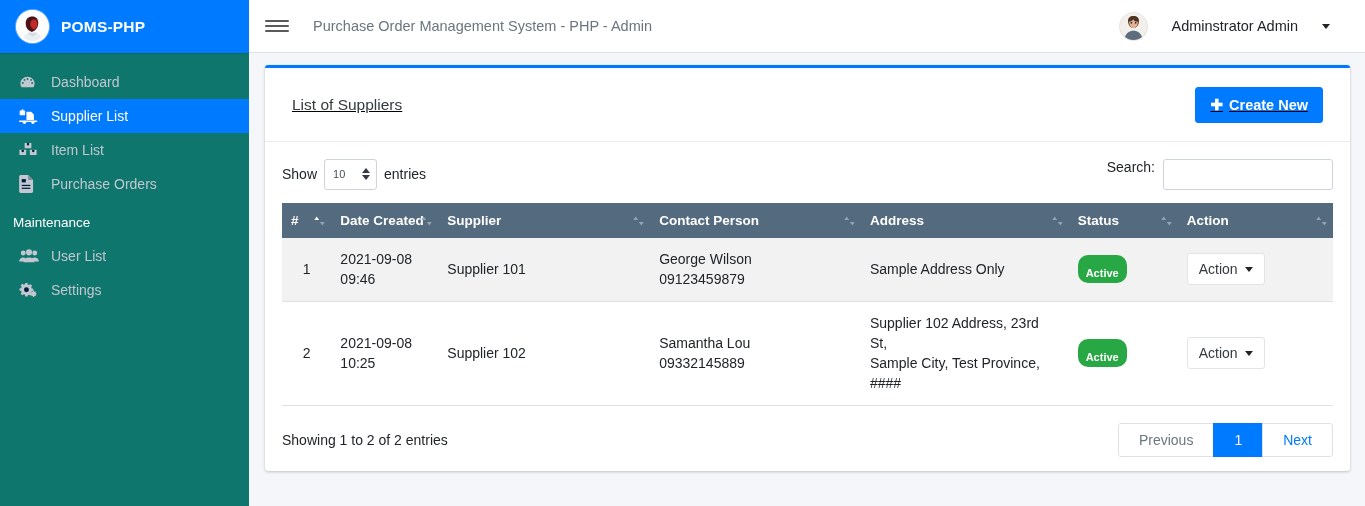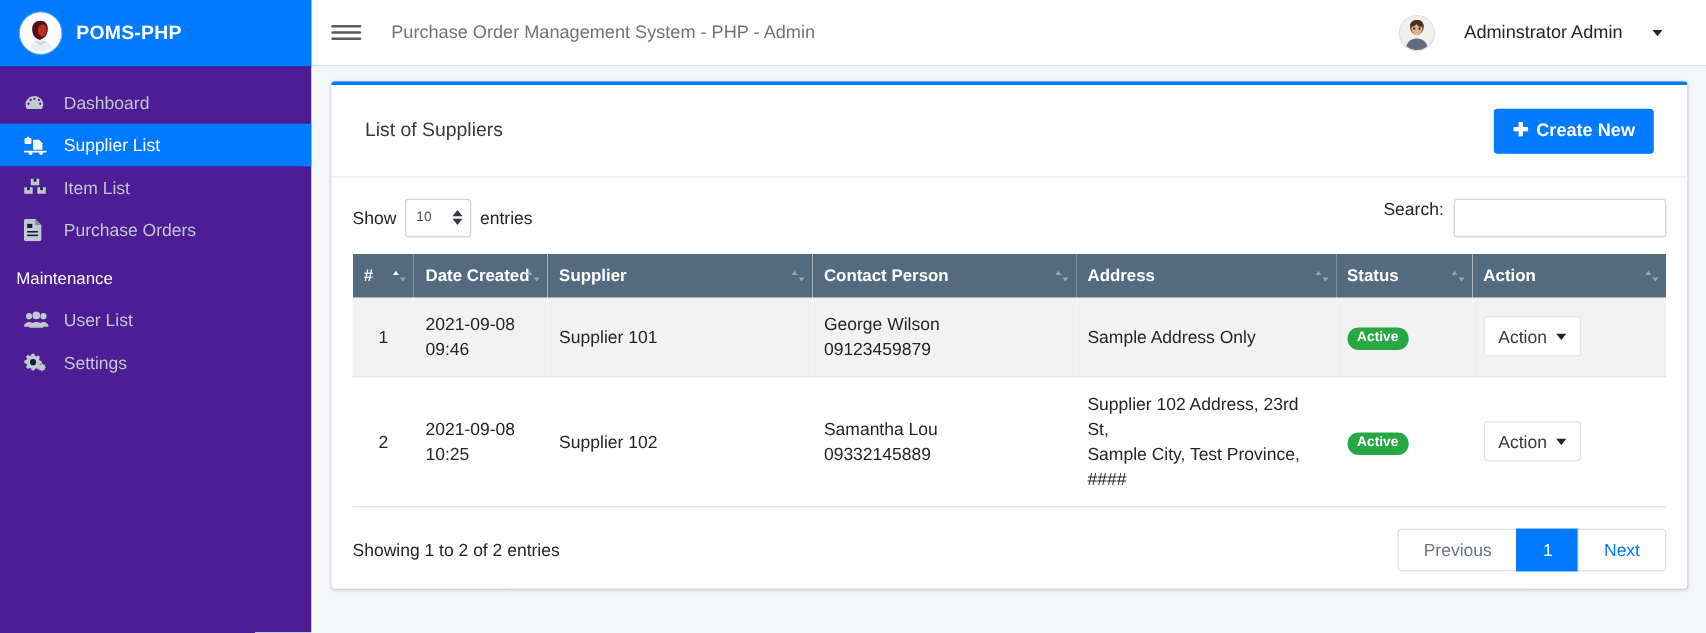--- a/index.html
+++ b/index.html
@@ -7,21 +7,21 @@
     width: 1365px; height: 506px;
     font-family: "Liberation Sans", sans-serif;
     overflow: hidden;
     background: #f4f6f9;
   }
   .app { position: relative; width: 1365px; height: 506px; display: flex; }
 
   
   .sidebar {
     width: 249px; height: 506px;
-    background: #4c1d95;
+    background: #0f766e;
     flex: 0 0 249px;
     position: relative;
     z-index: 5;
   }
   .brand {
     height: 53px;
     background: #007bff;
     display: flex; align-items: center;
     padding-left: 16px;
     box-shadow: 0 1px 0 rgba(0,0,0,.12);
@@ -128,20 +128,21 @@
     border-radius: 3px;
     box-shadow: 0 0 1px rgba(0,0,0,.125), 0 1px 3px rgba(0,0,0,.2);
     width: 1085px;
     overflow: hidden;
   }
   .card-header {
     height: 74px;
     border-bottom: 1px solid #e9ecef;
     display: flex; align-items: center;
     padding: 0 27px;
+    text-decoration: underline;
   }
   .card-title { font-size: 15.5px; color: #343a40; }
   .card-header-spacer { flex: 1 1 auto; }
   .btn-primary {
     background: #007bff;
     color: #ffffff;
     border: 1px solid #007bff;
     border-radius: 3px;
     font-size: 14.5px;
     font-weight: 600;
@@ -219,21 +220,21 @@
   tbody tr.odd { background: #f2f2f2; }
   tbody tr.even { background: #ffffff; }
   td.col-num { text-align: center; }
   .badge-active {
     display: inline-block;
     background: #28a745;
     color: #ffffff;
     font-size: 11px;
     font-weight: 700;
     border-radius: 10px;
-    padding: 3px 8px 4px 8px;
+    padding: 13px 8px 4px 8px;
     line-height: 1;
   }
   .btn-action {
     background: #ffffff;
     border: 1px solid #e2e4e6;
     border-radius: 3px;
     font-size: 14px;
     color: #343a40;
     padding: 7px 11px;
     display: inline-flex; align-items: center; gap: 7px;

